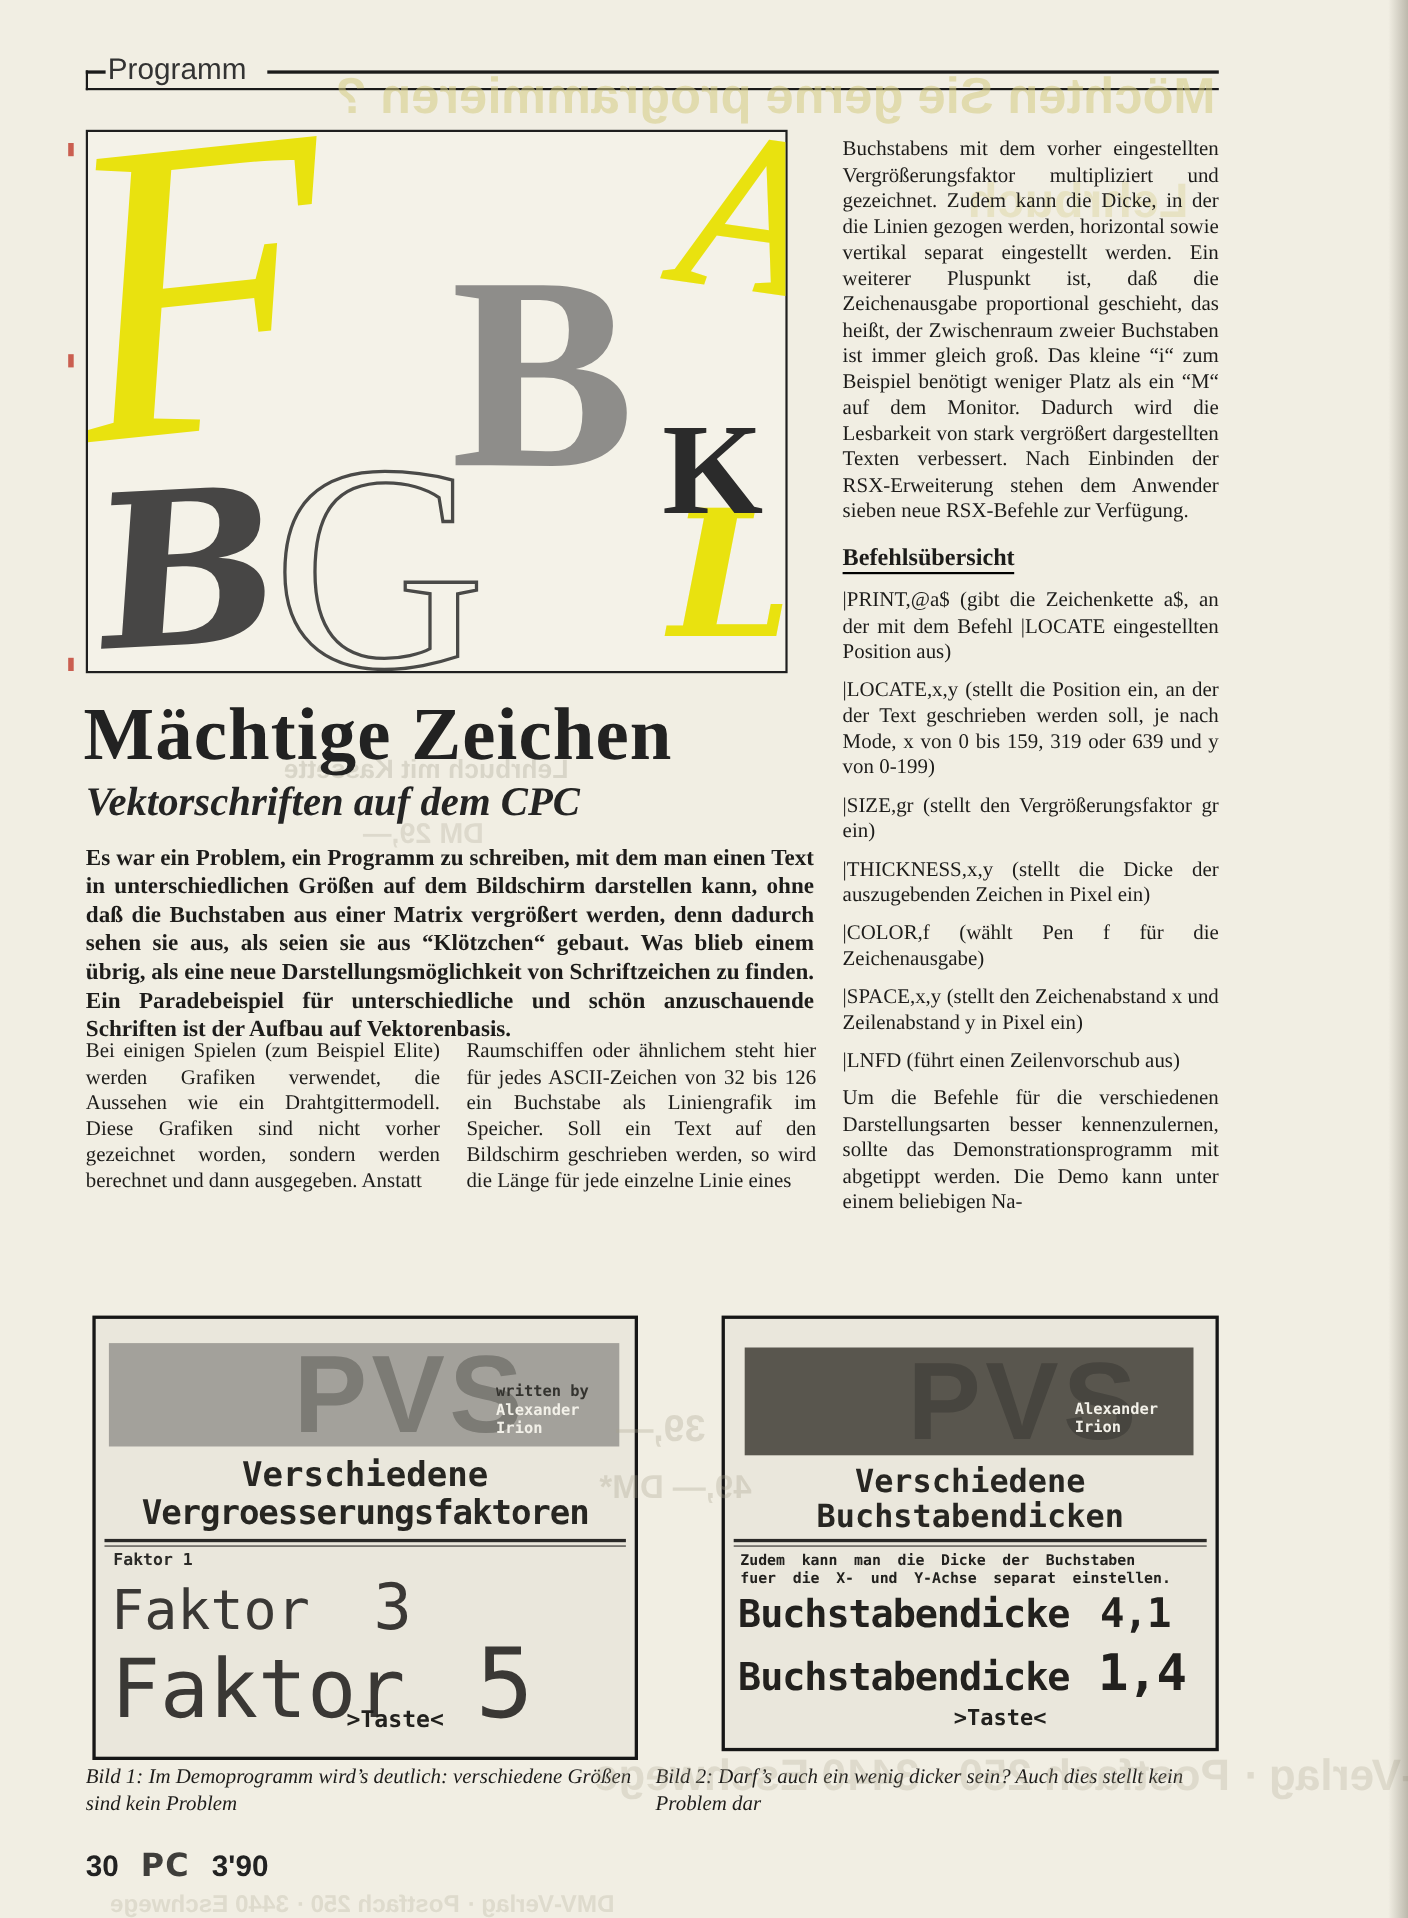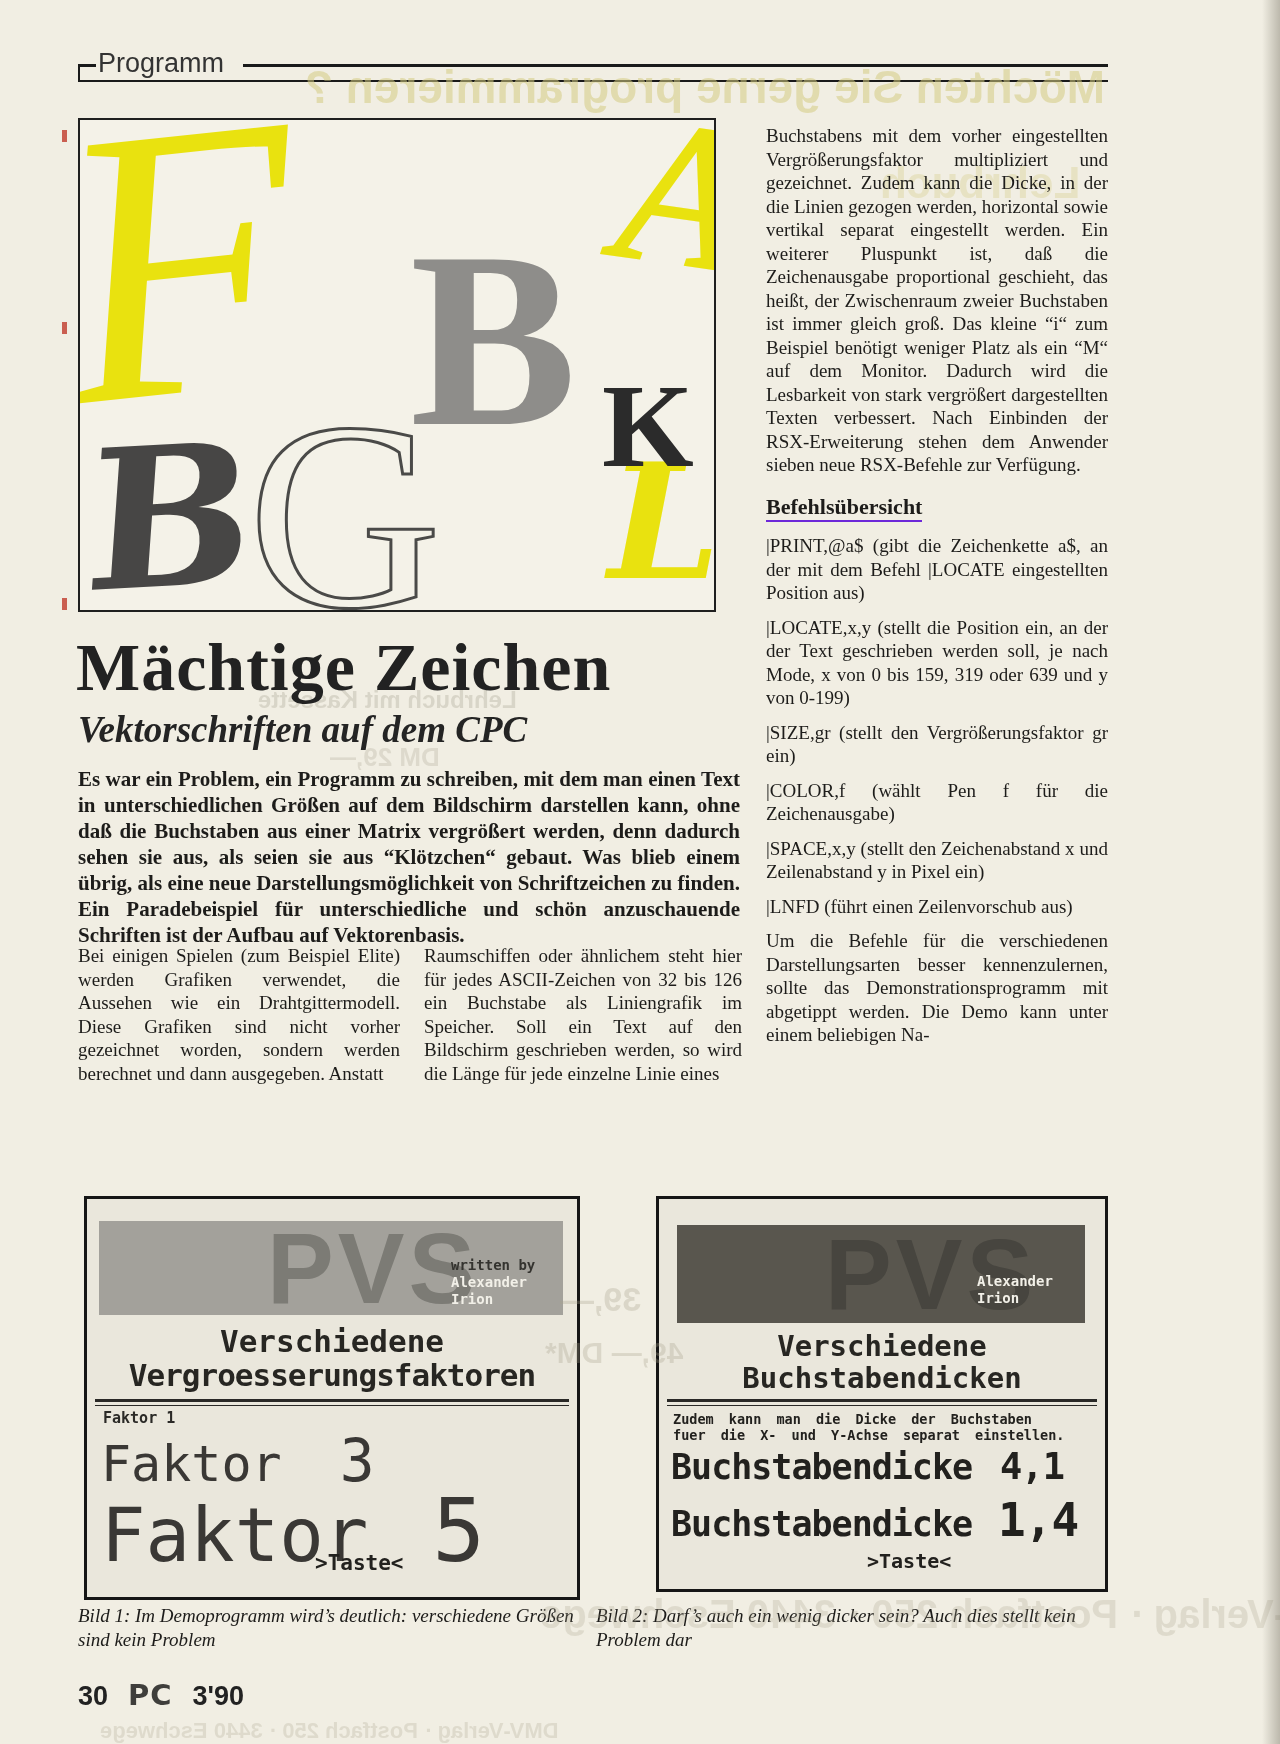--- a/index.html
+++ b/index.html
@@ -66,21 +66,21 @@
     color:#242424;z-index:2;text-align:right;}
   .art-intro{left:78px;top:766px;width:662px;font-size:21px;line-height:26px;
     font-weight:bold;z-index:2;}
 
   
   .colL{left:78px;top:944px;width:322px;font-size:19px;line-height:23.5px;z-index:2;}
   .colM{left:424px;top:944px;width:318px;font-size:19px;line-height:23.5px;z-index:2;}
   .colR{left:766px;top:124px;width:342px;font-size:19px;line-height:23.5px;z-index:2;}
   .colR p{margin:0 0 14px 0;}
   .befehl-h{display:inline-block;font-size:22px;font-weight:bold;
-    border-bottom:2px solid #6d28d9;padding-bottom:2px;margin:4px 0 12px 0;}
+    border-bottom:2px solid #000000;padding-bottom:2px;margin:4px 0 12px 0;}
   .cmd{margin:0 0 11px 0;}
 
   
   .fig{background:#eae7dc;border:3px solid #161616;z-index:2;}
   .fig1{left:84px;top:1196px;width:490px;height:398px;}
   .fig2{left:656px;top:1196px;width:446px;height:390px;}
   .banner{position:absolute;overflow:hidden;}
   .banner1{left:12px;top:22px;width:464px;height:94px;background:#a3a19b;}
   .banner2{left:18px;top:26px;width:408px;height:98px;background:#59564e;}
   .pvs1{position:absolute;left:168px;top:-10px;font-size:100px;font-weight:bold;
@@ -176,20 +176,21 @@
 
 <div class="abs colL serif just">Bei einigen Spielen (zum Beispiel Elite) werden Grafiken verwendet, die Aussehen wie ein Drahtgittermodell. Diese Grafiken sind nicht vorher gezeichnet worden, sondern werden berechnet und dann ausgegeben. Anstatt</div>
 <div class="abs colM serif just">Raumschiffen oder ähnlichem steht hier für jedes ASCII-Zeichen von 32 bis 126 ein Buchstabe als Liniengrafik im Speicher. Soll ein Text auf den Bildschirm geschrieben werden, so wird die Länge für jede einzelne Linie eines</div>
 
 <div class="abs colR serif">
   <p class="just">Buchstabens mit dem vorher eingestellten Vergrößerungsfaktor multipliziert und gezeichnet. Zudem kann die Dicke, in der die Linien gezogen werden, horizontal sowie vertikal separat eingestellt werden. Ein weiterer Pluspunkt ist, daß die Zeichenausgabe proportional geschieht, das heißt, der Zwischenraum zweier Buchstaben ist immer gleich groß. Das kleine “i“ zum Beispiel benötigt weniger Platz als ein “M“ auf dem Monitor. Dadurch wird die Lesbarkeit von stark vergrößert dargestellten Texten verbessert. Nach Einbinden der RSX-Erweiterung stehen dem Anwender sieben neue RSX-Befehle zur Verfügung.</p>
   <div class="befehl-h">Befehlsübersicht</div>
   <div class="cmd just">|PRINT,@a$ (gibt die Zeichenkette a$, an der mit dem Befehl |LOCATE eingestellten Position aus)</div>
   <div class="cmd just">|LOCATE,x,y (stellt die Position ein, an der der Text geschrieben werden soll, je nach Mode, x von 0 bis 159, 319 oder 639 und y von 0-199)</div>
   <div class="cmd just">|SIZE,gr (stellt den Vergrößerungsfaktor gr ein)</div>
+  <div class="cmd just">|THICKNESS,x,y (stellt die Dicke der auszugebenden Zeichen in Pixel ein)</div>
   <div class="cmd just">|COLOR,f (wählt Pen f für die Zeichenausgabe)</div>
   <div class="cmd just">|SPACE,x,y (stellt den Zeichenabstand x und Zeilenabstand y in Pixel ein)</div>
   <div class="cmd just">|LNFD (führt einen Zeilenvorschub aus)</div>
   <p class="just" style="">Um die Befehle für die verschiedenen Darstellungsarten besser kennenzulernen, sollte das Demonstrationsprogramm mit abgetippt werden. Die Demo kann unter einem beliebigen Na-</p>
 </div>
 
 <div class="abs fig fig1">
   <div class="banner banner1">
     <span class="pvs1">PVS</span>
     <div class="credits credits1 mono">

